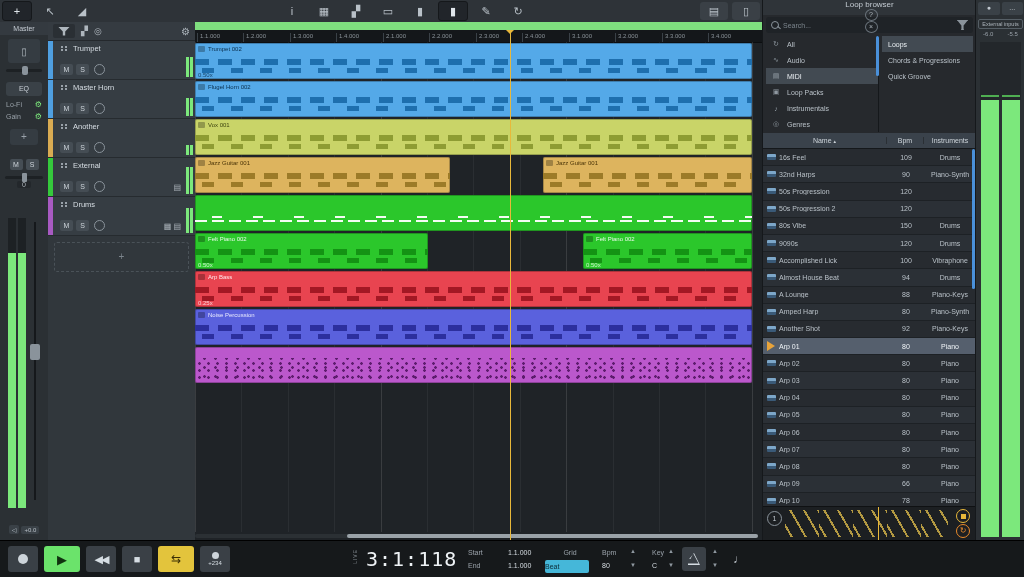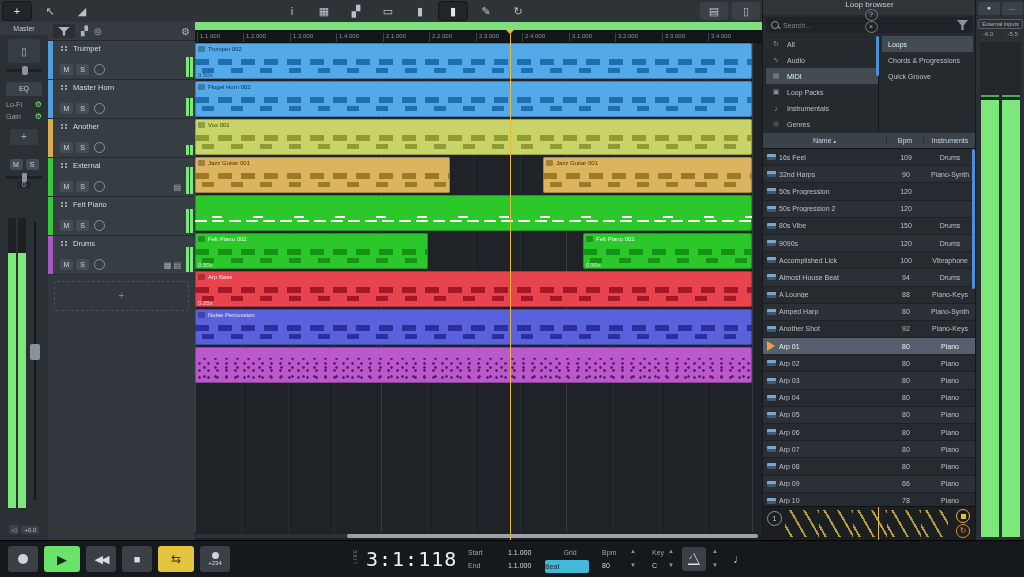--- a/index.html
+++ b/index.html
@@ -344,37 +344,20 @@
             <div class="msbtn">S</div>
             <div class="armcirc"></div>
           </div>
           <div class="textra" style="right:14px">▤</div>
           <div class="tmeter">
             <i style="height: 80%;"></i>
             <i style="height: 80%;"></i>
           </div>
         </div>
 
-        <div class="track">
-          <div class="tstrip" style="background: rgb(53, 201, 60);"></div>
-          <div class="trow1">
-            <span class="handle"></span>
-            <span>Felt Piano</span>
-          </div>
-          <div class="trow2">
-            <div class="msbtn">M</div>
-            <div class="msbtn">S</div>
-            <div class="armcirc"></div>
-          </div>
-          <div class="textra" style="right:14px"></div>
-          <div class="tmeter">
-            <i style="height: 72%;"></i>
-            <i style="height: 72%;"></i>
-          </div>
-        </div>
 
 
 
         <div class="track">
           <div class="tstrip" style="background: rgb(168, 90, 194);"></div>
           <div class="trow1">
             <span class="handle"></span>
             <span>Drums</span>
           </div>
           <div class="trow2">

